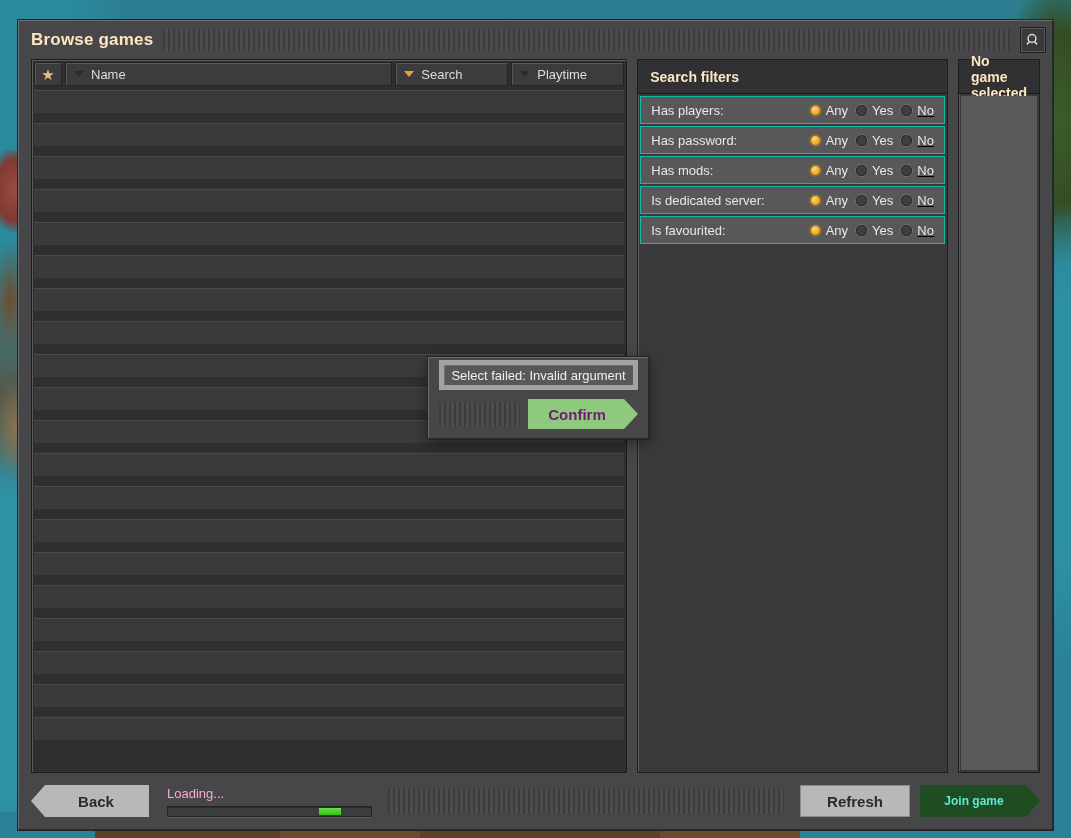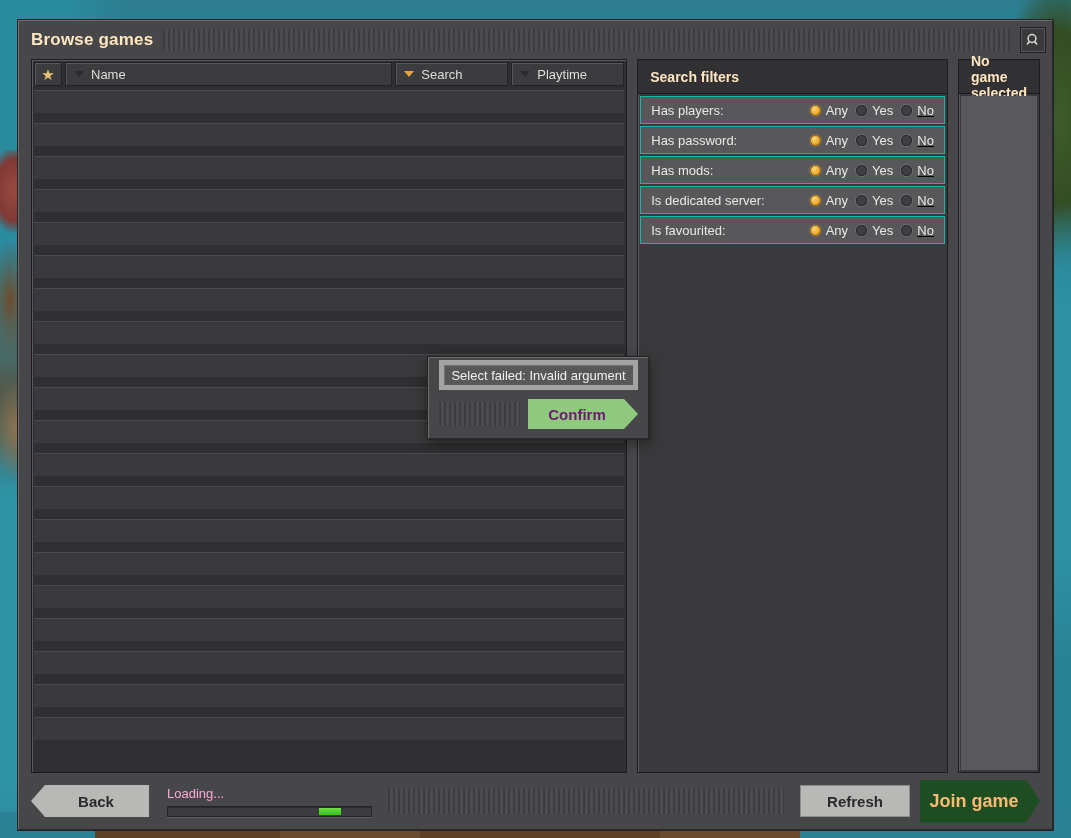--- a/index.html
+++ b/index.html
@@ -339,24 +339,24 @@
     width: 110px; height: 32px;
     background: #b8b8b6;
     color: #2a2a2a;
     font-size: 15px; font-weight: bold;
     display: flex; align-items: center; justify-content: center;
     cursor: pointer;
     flex: 0 0 auto;
     border: 1px solid #8c8c8a;
   }
   #join-btn {
-    width: 120px; height: 43px;
+    width: 120px; height: 32px;
     background: #1d4d20;
-    color: #fdba74;
-    font-size: 18px; font-weight: bold;
+    color: #5eead4;
+    font-size: 12px; font-weight: bold;
     display: flex; align-items: center; justify-content: center;
     cursor: default;
     clip-path: polygon(0 0, calc(100% - 14px) 0, 100% 50%, calc(100% - 14px) 100%, 0 100%);
     padding-right: 12px;
     flex: 0 0 auto;
   }
 
   
   #notice {
     position: absolute;

